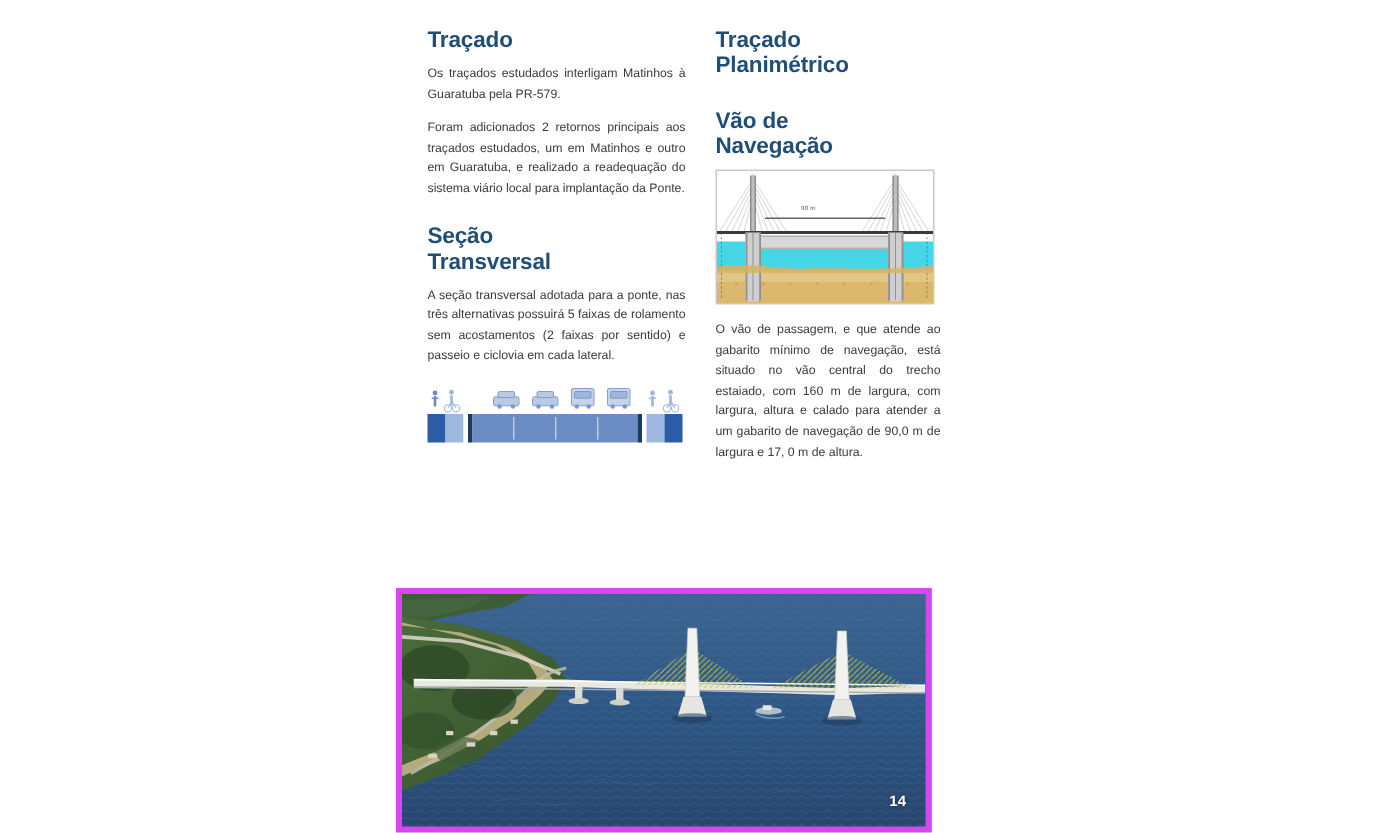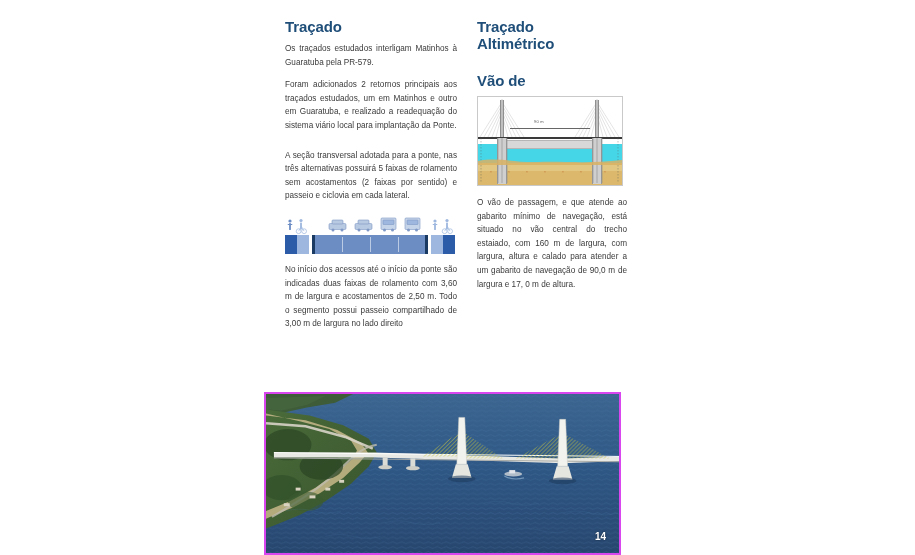--- a/index.html
+++ b/index.html
@@ -181,21 +181,21 @@
     line-height: 4.4px;
   }
 
   
   .photo {
     position: absolute;
     left: 264px;
     top: 392px;
     width: 357px;
     height: 163px;
-    border: 2px solid #d946ef;
+    border: 4px solid #d946ef;
     box-sizing: border-box;
     overflow: hidden;
     background: #2E5884;
   }
   .photo-svg { display: block; width: 100%; height: 100%; }
   .page-number {
     position: absolute;
     right: 13px;
     bottom: 11px;
     color: #ffffff;
@@ -214,20 +214,24 @@
 
     <h2 class="heading">
       <span>Traçado</span>
     </h2>
 
     <p class="body">Os traçados estudados interligam Matinhos à Guaratuba pela PR-579.</p>
     <p class="body">Foram adicionados 2 retornos principais aos traçados estudados, um em Matinhos e outro em Guaratuba, e realizado a readequação do sistema viário local para implantação da Ponte.</p>
 
     <div class="spacer-sm"></div>
 
+    <h2 class="heading">
+      <span>Seção</span>
+      <span class="l2">Transversal</span>
+    </h2>
 
     <p class="body">A seção transversal adotada para a ponte, nas três alternativas possuirá 5 faixas de rolamento sem acostamentos (2 faixas por sentido) e passeio e ciclovia em cada lateral.</p>
 
     <div class="xsection">
       <svg class="xs-people" viewBox="0 0 170 24" preserveAspectRatio="none">
 
         <g fill="#6C8CC4">
           <circle cx="5" cy="9" r="1.6"></circle>
             <rect x="4.1" y="11" width="1.8" height="7" rx="0.6"></rect>
           <rect x="2.6" y="12" width="4.8" height="1" rx="0.5"></rect>
@@ -287,35 +291,35 @@
         <div class="xs-seg seg-edge-r"></div>
         <div class="xs-seg seg-kerb-r"></div>
         <div class="xs-seg seg-bike-r"></div>
         <div class="xs-seg seg-sidewalk-r"></div>
         <div class="lane-div" style="left:57px"></div>
         <div class="lane-div" style="left:85px"></div>
         <div class="lane-div" style="left:113px"></div>
       </div>
     </div>
 
-    <p class="body">No início dos acessos até o início da ponte são indicadas duas faixas de rolamento com 3,60 m de largura e acostamentos de 2,50 m. Todo o segmento possui passeio compartilhado de 3,00 m de largura no lado direito</p>
   </div>
 
   <div class="col-right">
 
     <h2 class="heading">
       <span>Traçado</span>
-      <span class="l2">Altimétrico</span>
+      <span class="l2">Planimétrico</span>
     </h2>
 
 
     <div class="spacer-md"></div>
 
     <h2 class="heading">
       <span>Vão de</span>
+      <span class="l2">Navegação</span>
     </h2>
 
     <div class="navfig">
       <div class="nav-sky"></div>
       <div class="nav-water"></div>
       <div class="nav-sand"></div>
       <div class="nav-rock"></div>
 
       <svg class="nav-cables" viewBox="0 0 144 44" preserveAspectRatio="none">
         <g stroke="#b0b0b0" stroke-width="0.35" fill="none">

